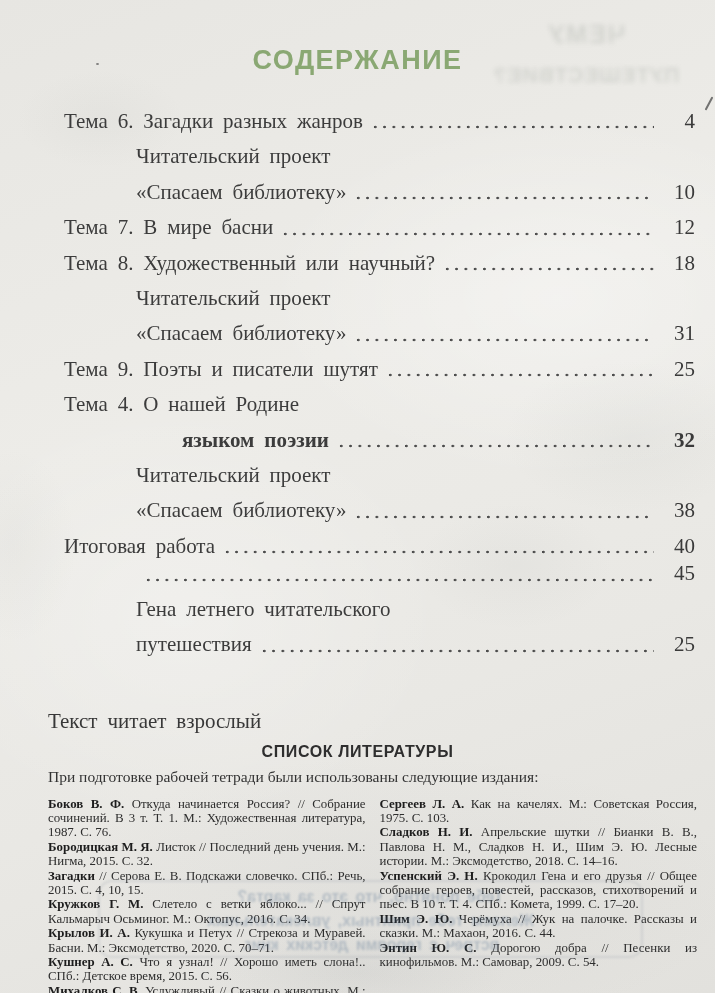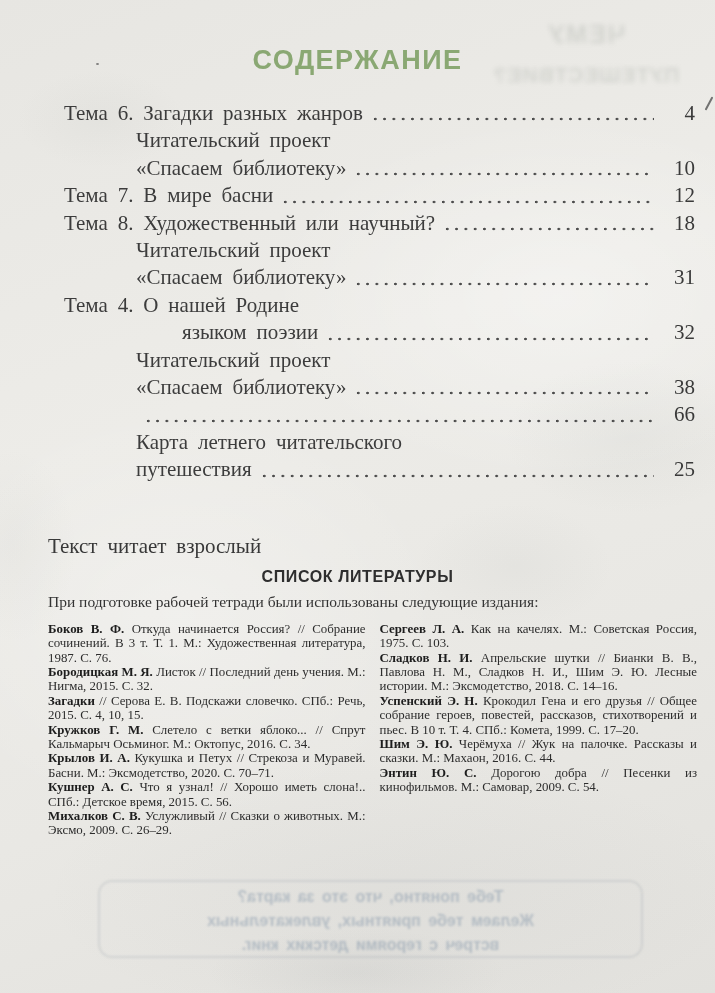--- a/index.html
+++ b/index.html
@@ -31,22 +31,22 @@
   h1.contents-title {
     margin:0; text-align:center;
     font-family:"Liberation Sans","DejaVu Sans",sans-serif;
     font-weight:bold; font-size:27px; line-height:30px;
     letter-spacing:1.5px; color:#8aa873;
   }
   
   .toc { margin:25px 20px 0 64px; position:relative; }
   .toc-row { display:flex; align-items:baseline; line-height:27.4px; font-size:21px; color:#3c3c3c; word-spacing:0.22em; }
   .toc-row.indent-1 { padding-left:72px; }
-  .toc-row.indent-2 { padding-left:118px; }
-  .toc-text { white-space:nowrap; }
+  .toc-row.indent-2 { padding-left:118px;font-weight:bold; }
+  .toc-text { white-space:nowrap;margin-top:8px; }
   .dots {
     flex:1 1 auto; align-self:flex-end;
     height:4px; min-width:14px;
     margin:0 9px 6px 10px;
     background-image:radial-gradient(circle at 2px 2px, #4c4c4c 1.3px, rgba(0,0,0,0) 1.6px);
     background-size:9.3px 4px; background-repeat:repeat-x;
   }
   .pagenum { flex:0 0 32px; text-align:right; color:#3a3a3a; }
   
   .adult-note { margin:50px 0 0 48px; font-size:21px; word-spacing:0.22em; color:#383838; }
@@ -124,41 +124,51 @@
       </div>
       <div class="toc-row indent-1">
         <span class="toc-text">Читательский проект</span>
       </div>
       <div class="toc-row indent-1">
         <span class="toc-text">«Спасаем библиотеку»</span>
         <span class="dots"></span>
         <span class="pagenum">31</span>
       </div>
       <div class="toc-row indent-0">
+        <span class="toc-text">Тема 9. Поэты и писатели шутят</span>
+        <span class="dots"></span>
+        <span class="pagenum">25</span>
+      </div>
+      <div class="toc-row indent-0">
         <span class="toc-text">Тема 4. О нашей Родине</span>
       </div>
       <div class="toc-row indent-2">
         <span class="toc-text">языком поэзии</span>
         <span class="dots"></span>
         <span class="pagenum">32</span>
       </div>
       <div class="toc-row indent-1">
         <span class="toc-text">Читательский проект</span>
       </div>
       <div class="toc-row indent-1">
         <span class="toc-text">«Спасаем библиотеку»</span>
         <span class="dots"></span>
         <span class="pagenum">38</span>
       </div>
-      <div class="toc-row indent-1">
-        <span class="dots"></span>
-        <span class="pagenum">66</span>
-      </div>
-      <div class="toc-row indent-1">
-        <span class="toc-text">Карта летнего читательского</span>
+      <div class="toc-row indent-0">
+        <span class="toc-text">Итоговая работа</span>
+        <span class="dots"></span>
+        <span class="pagenum">40</span>
+      </div>
+      <div class="toc-row indent-1">
+        <span class="dots"></span>
+        <span class="pagenum">45</span>
+      </div>
+      <div class="toc-row indent-1">
+        <span class="toc-text">Гена летнего читательского</span>
       </div>
       <div class="toc-row indent-1">
         <span class="toc-text">путешествия</span>
         <span class="dots"></span>
         <span class="pagenum">25</span>
       </div>
     </div>
 
   <div class="adult-note">Текст читает взрослый</div>
 

